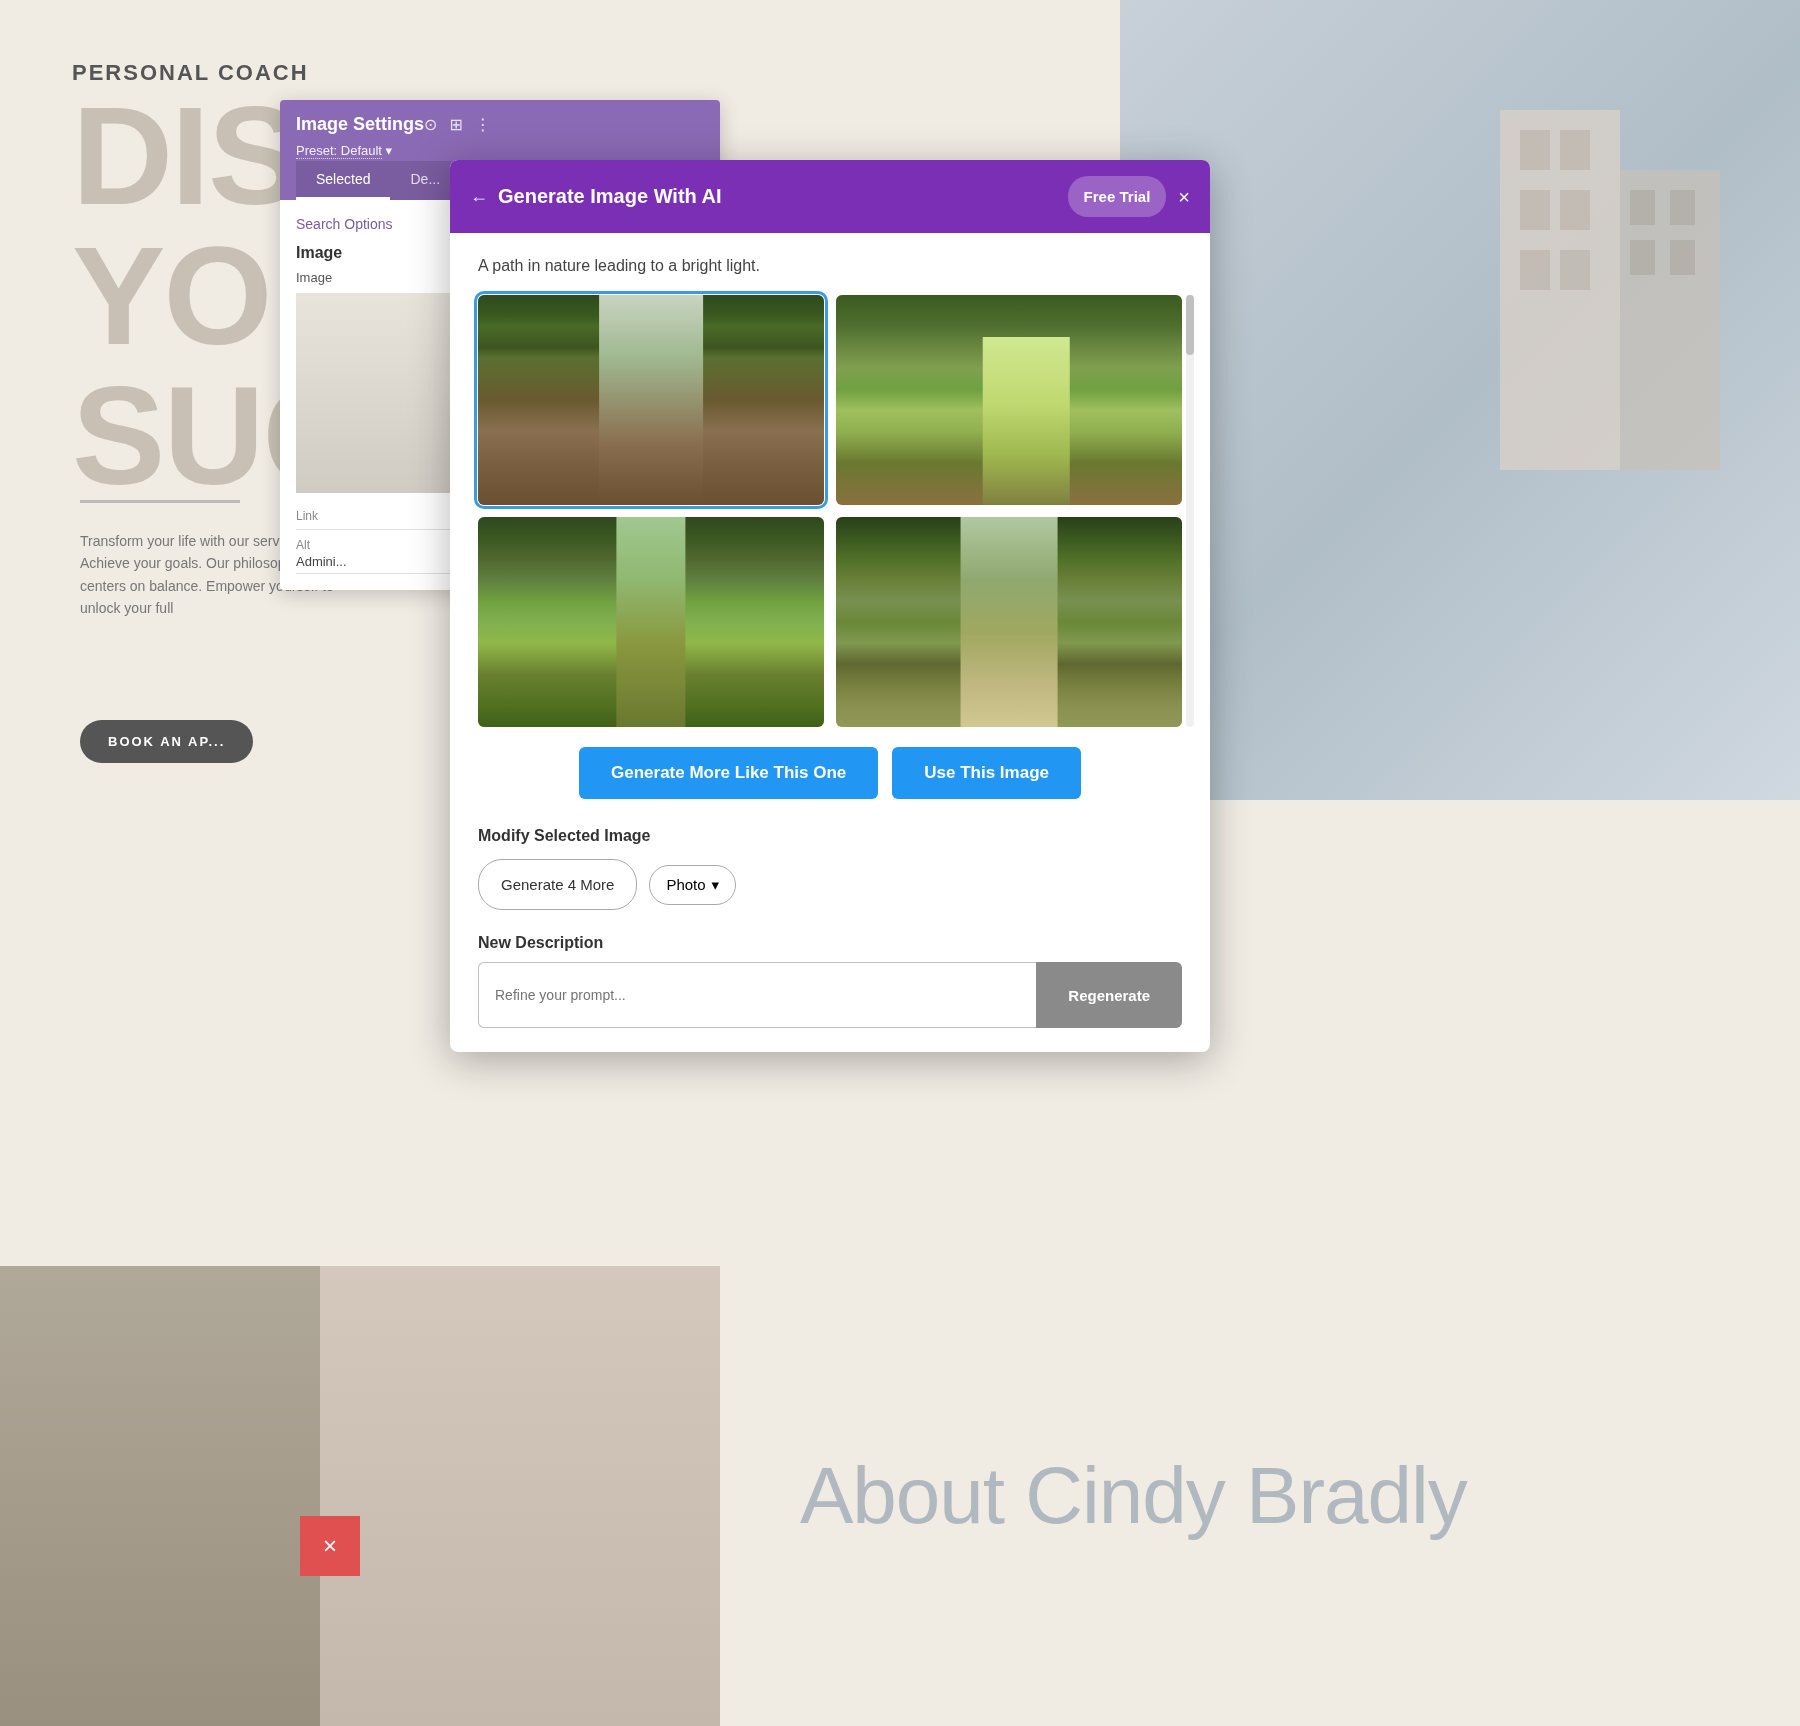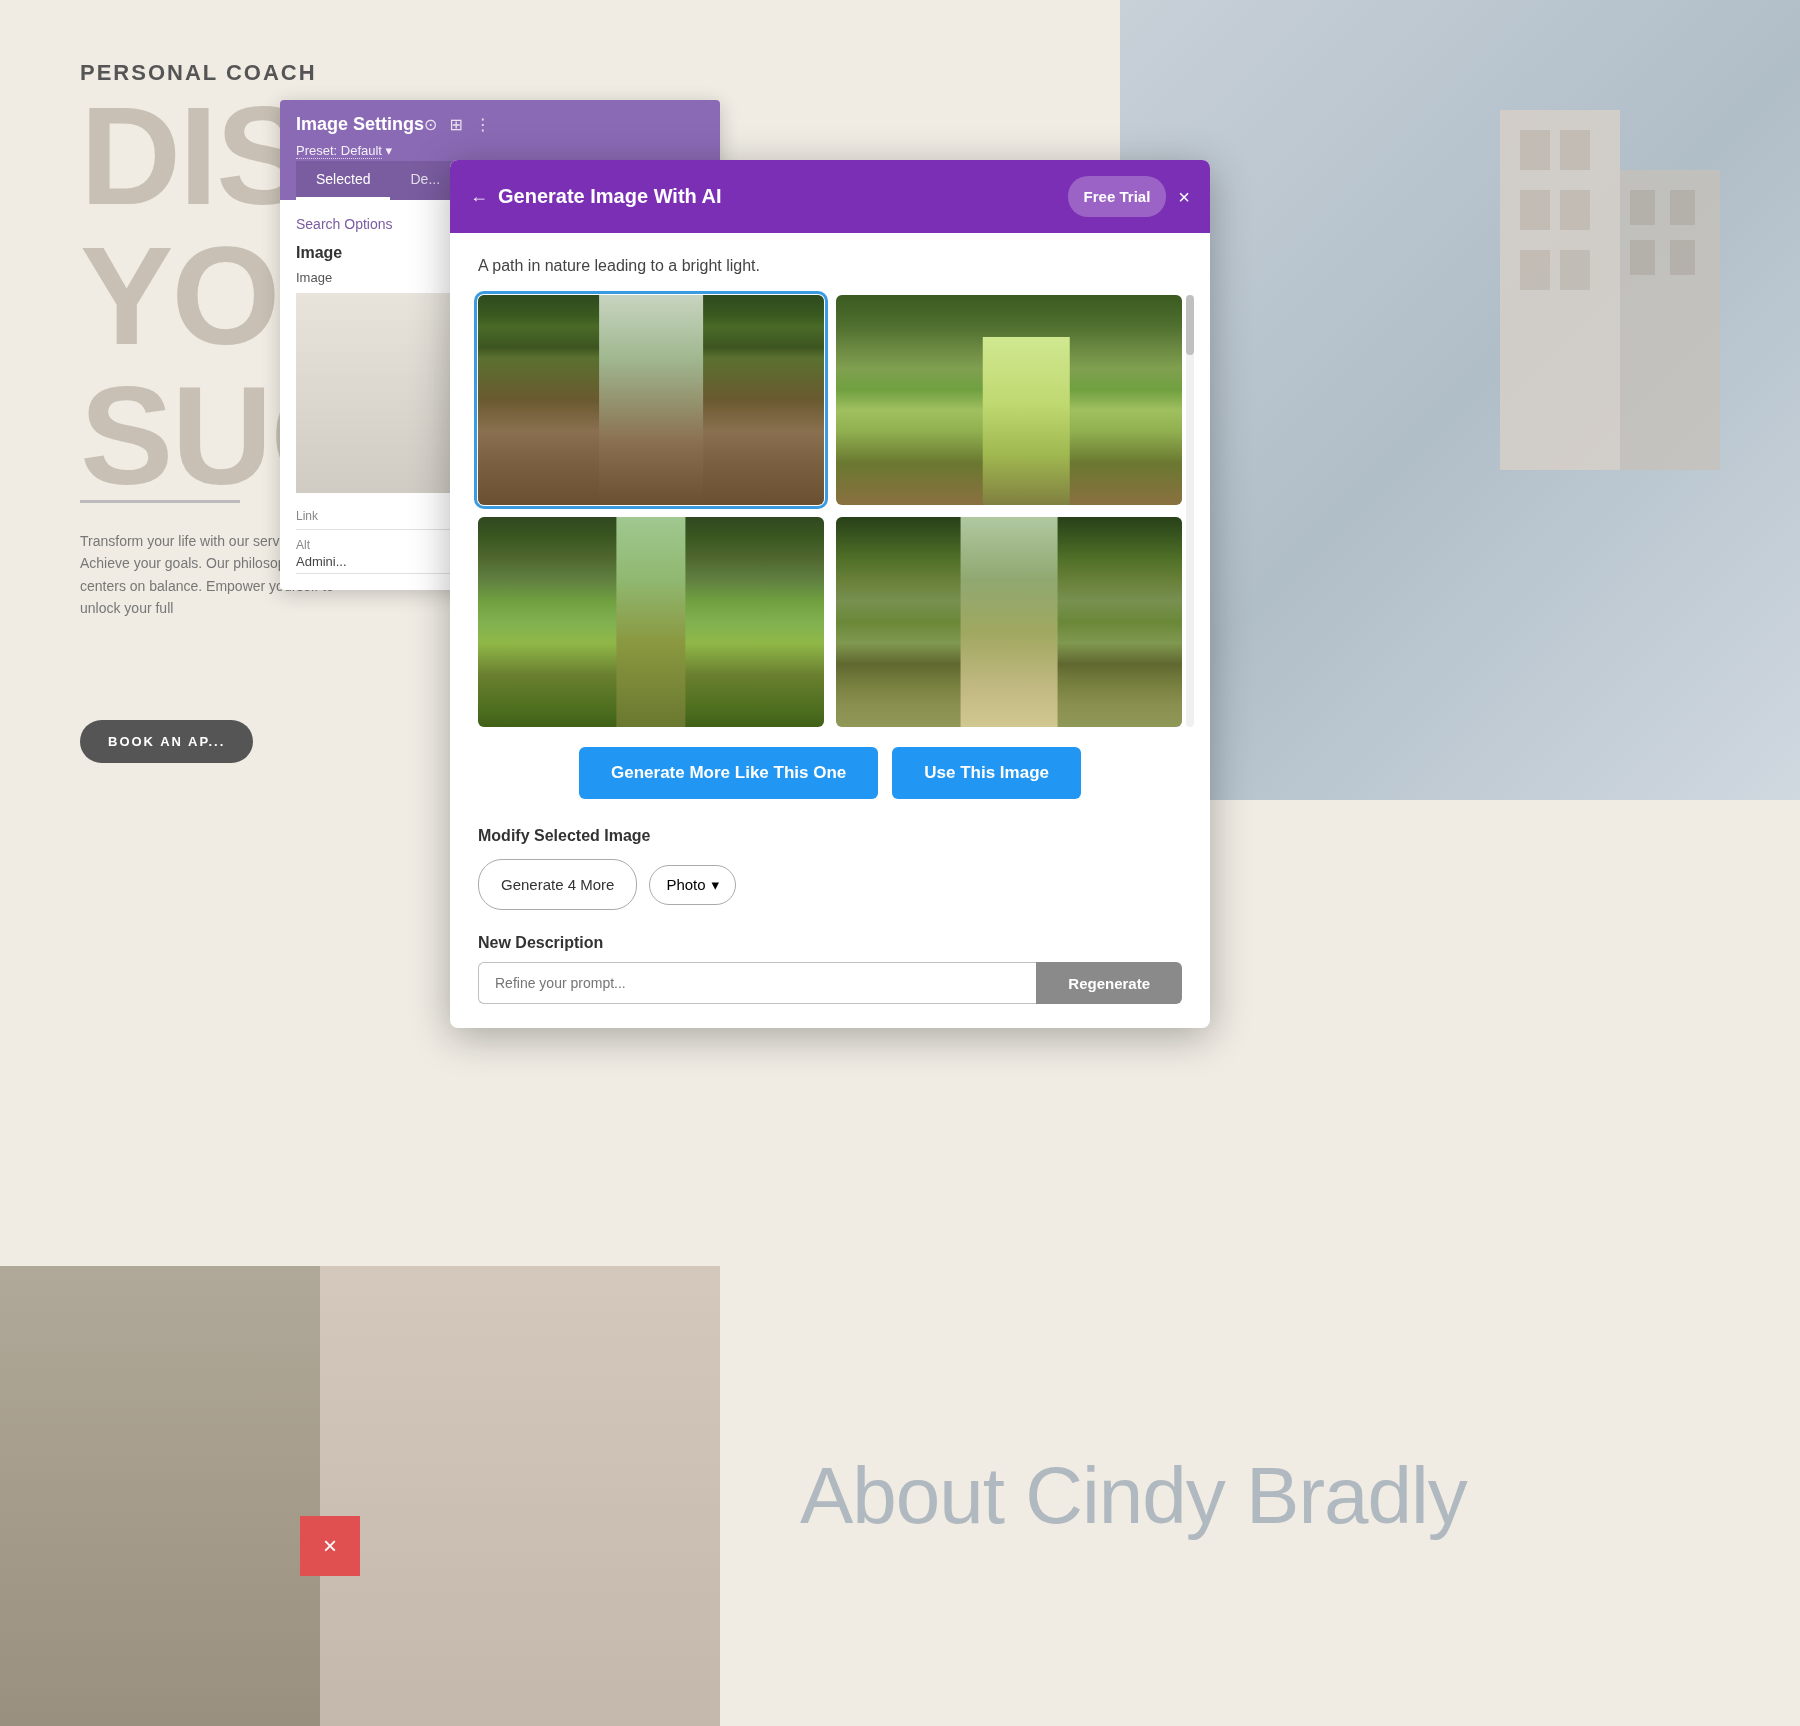--- a/index.html
+++ b/index.html
@@ -14,21 +14,21 @@
     
     .bg-page {
       position: absolute;
       inset: 0;
       background: #f0ece4;
     }
 
     .bg-hero-text {
       position: absolute;
       top: 60px;
-      left: 80px;
+      left: 72px;
     }
     .bg-personal-coach {
       font-size: 22px;
       font-weight: 600;
       color: #555;
       letter-spacing: 2px;
       text-transform: uppercase;
     }
     .bg-disco {
       font-size: 140px;
@@ -538,21 +538,21 @@
 
     .ai-new-desc-row {
       display: flex;
       gap: 0;
     }
 
     .ai-new-desc-input {
       flex: 1;
       border: 1.5px solid #c0c0c0;
       border-right: none;
-      padding: 12px 16px;
+      padding: 24px 16px;
       font-size: 14px;
       color: #888;
       border-radius: 6px 0 0 6px;
       outline: none;
       background: white;
     }
 
     .ai-regenerate-btn {
       background: #8a8a8a;
       color: white;

